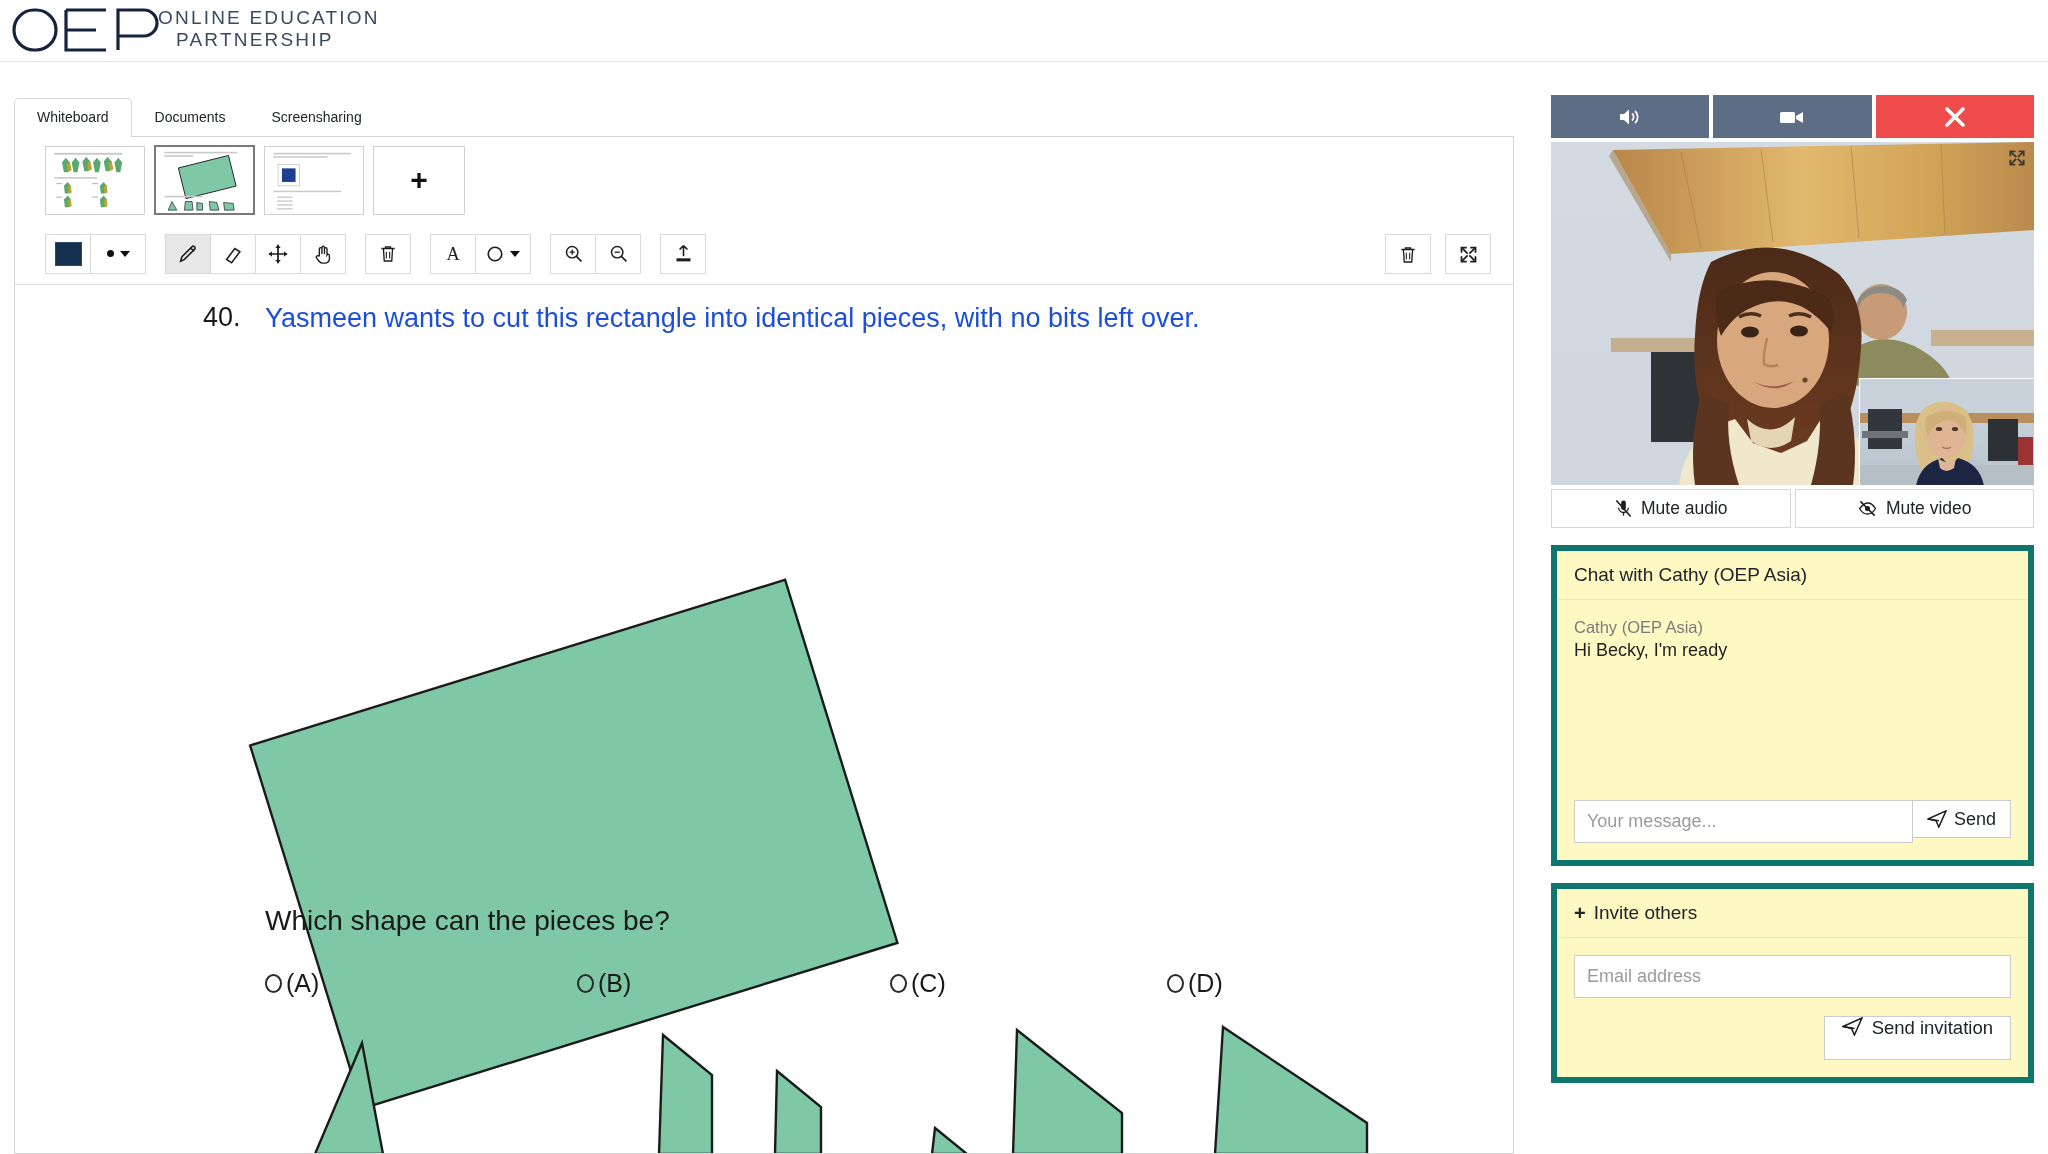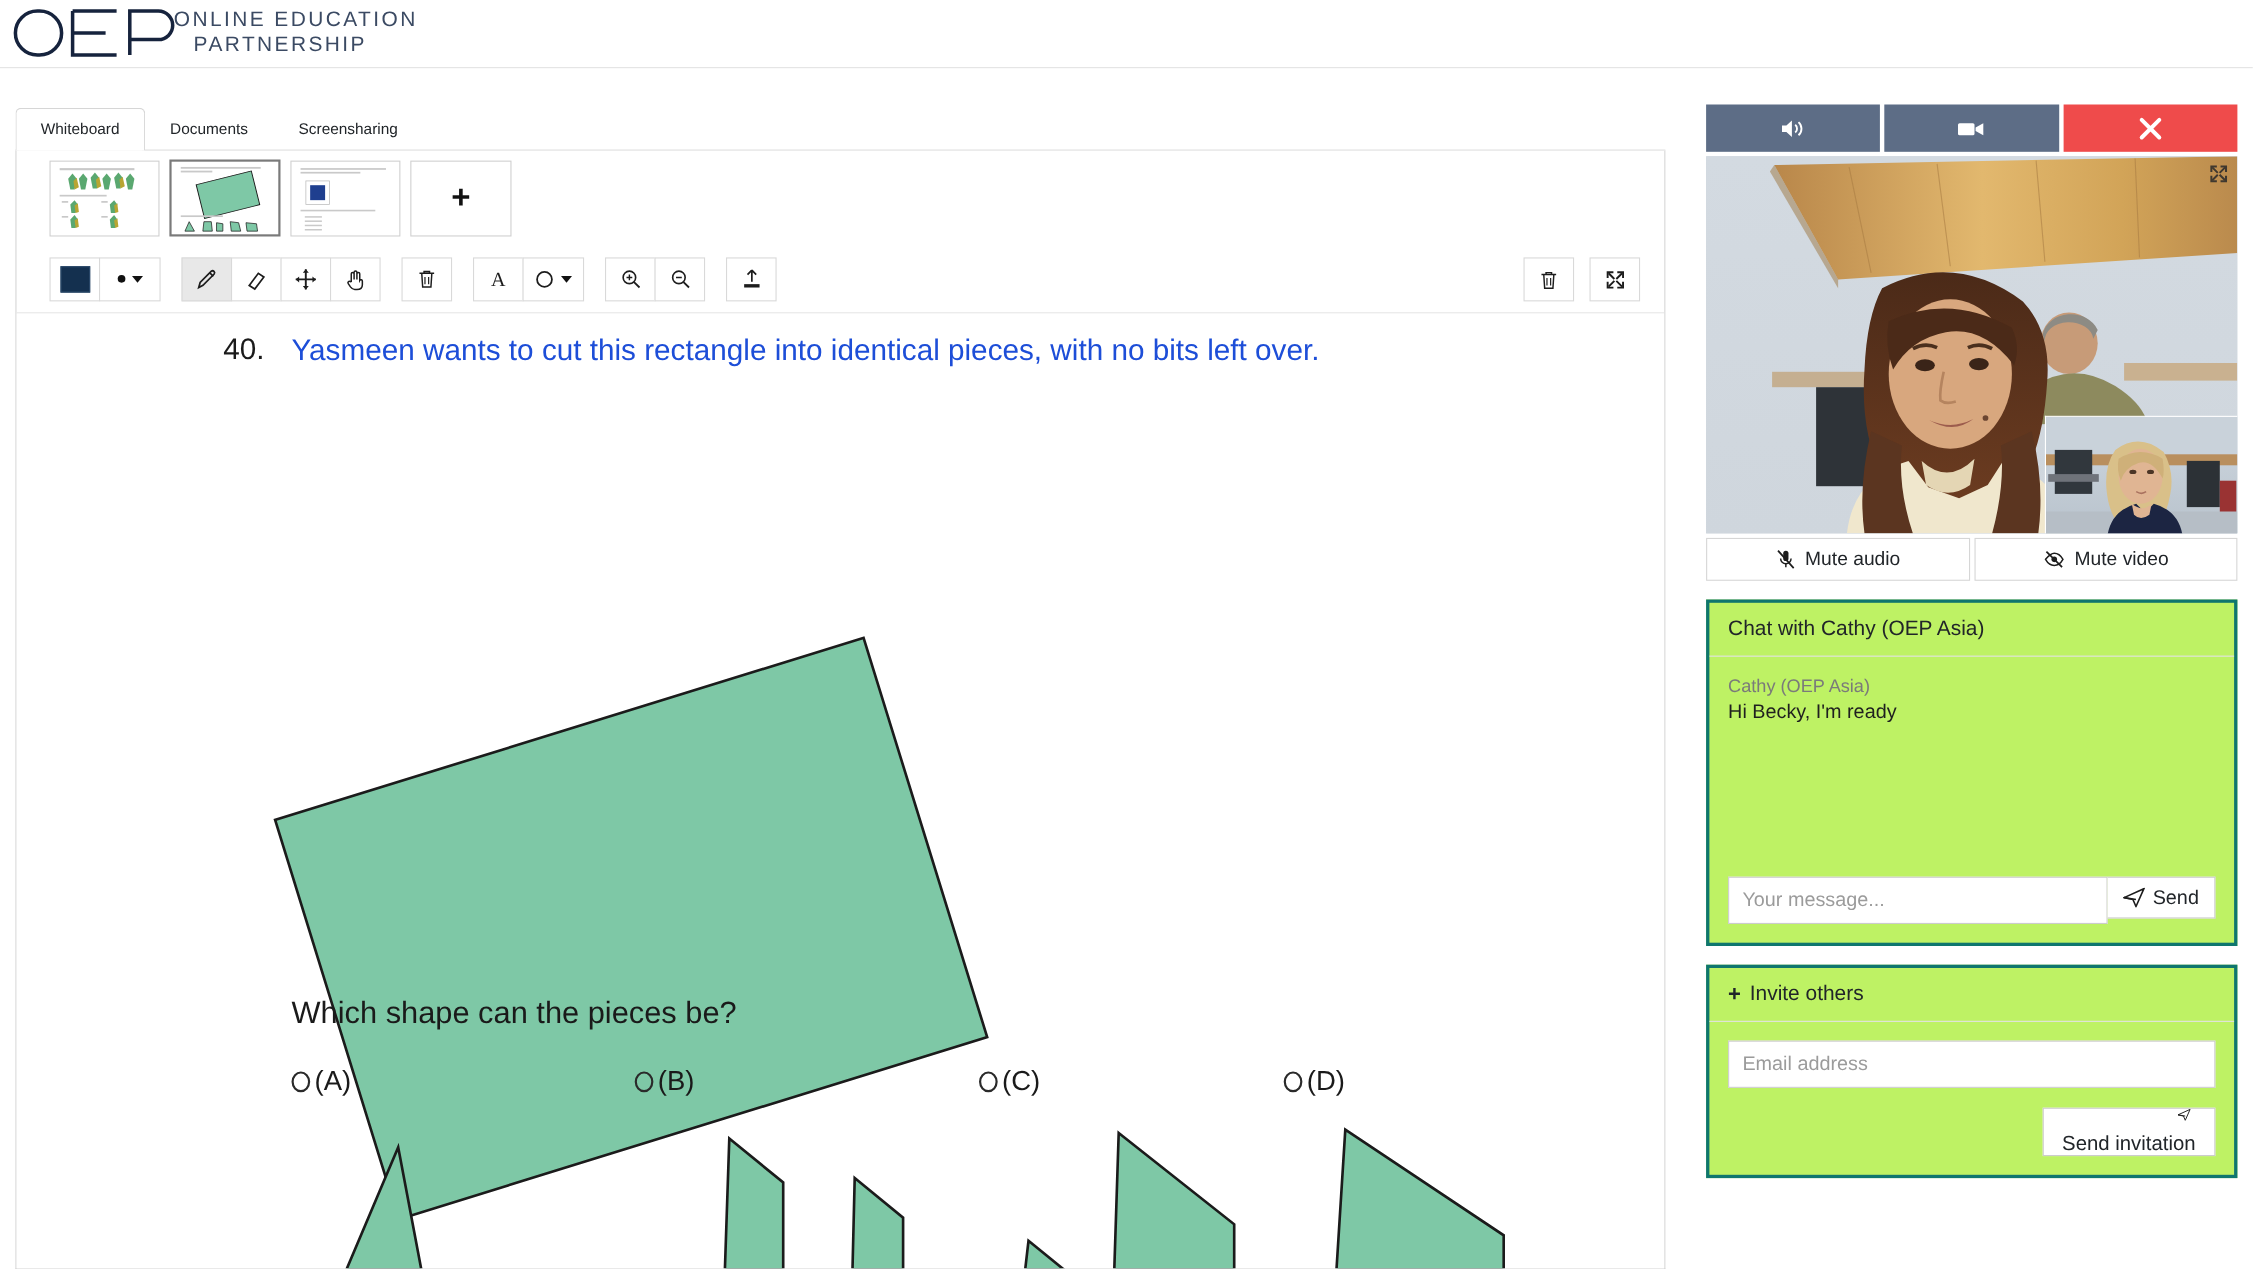--- a/index.html
+++ b/index.html
@@ -211,22 +211,22 @@
   .mute-row { display: flex; gap: 4px; margin-top: 4px; }
   .mute-btn {
     flex: 1; height: 39px;
     border: 1px solid #d6d6d6; background: #fff;
     display:flex; align-items:center; justify-content:center; gap:8px;
     font-size: 17.5px; color: #212529; cursor: pointer;
   }
 
   .card {
     margin-top: 17px;
-    border: 3px solid #0f766e;
-    background: #bef264;
+    border: 6px solid #0f766e;
+    background: #fef9c3;
   }
   .card-head {
     padding: 13px 17px;
     font-size: 19px;
     border-bottom: 1px solid #e3e3e3;
     display: flex; align-items: center; gap: 8px;
   }
   .chat-body { padding: 8px 17px 0 17px; height: 200px; }
   .chat-msg { padding: 10px 0 12px 0; border-bottom: 1px solid #e9e9e9; }
   .chat-msg:last-child { border-bottom: none; }
@@ -250,24 +250,23 @@
     display: flex; align-items: center; gap: 7px;
     font-size: 18px; color: #212529;
     font-family: "Liberation Sans", sans-serif;
   }
   .invite-body { padding: 17px; }
   .invite-body .text-input { width: 100%; display: block; }
   .invite-foot { display: flex; justify-content: flex-end; margin-top: 18px; }
   .invite-send {
     height: 44px; padding: 0 17px;
     border: 1px solid #ccc; background: #fff; cursor: pointer;
-    display: flex; align-items: flex-end; gap: 9px;
+    display: flex; align-items: flex-start; gap: 9px;
     font-size: 18.5px; color: #212529;
     font-family: "Liberation Sans", sans-serif;
-    flex-direction: column;
   }
   .plus-ico { font-weight: bold; font-size: 20px; line-height: 1; }
 </style>
 </head>
 <body>
 
 <div class="app-header">
   <div class="logo-wrap">
     <svg width="400" height="52" viewBox="0 0 400 52">
       <g fill="none" stroke="#16233d" stroke-width="3.2">

